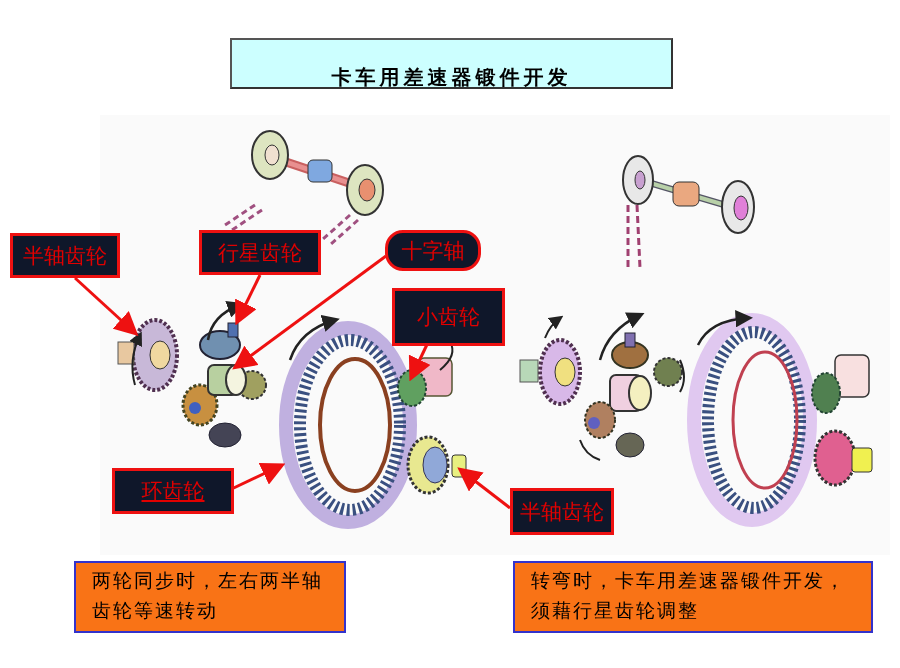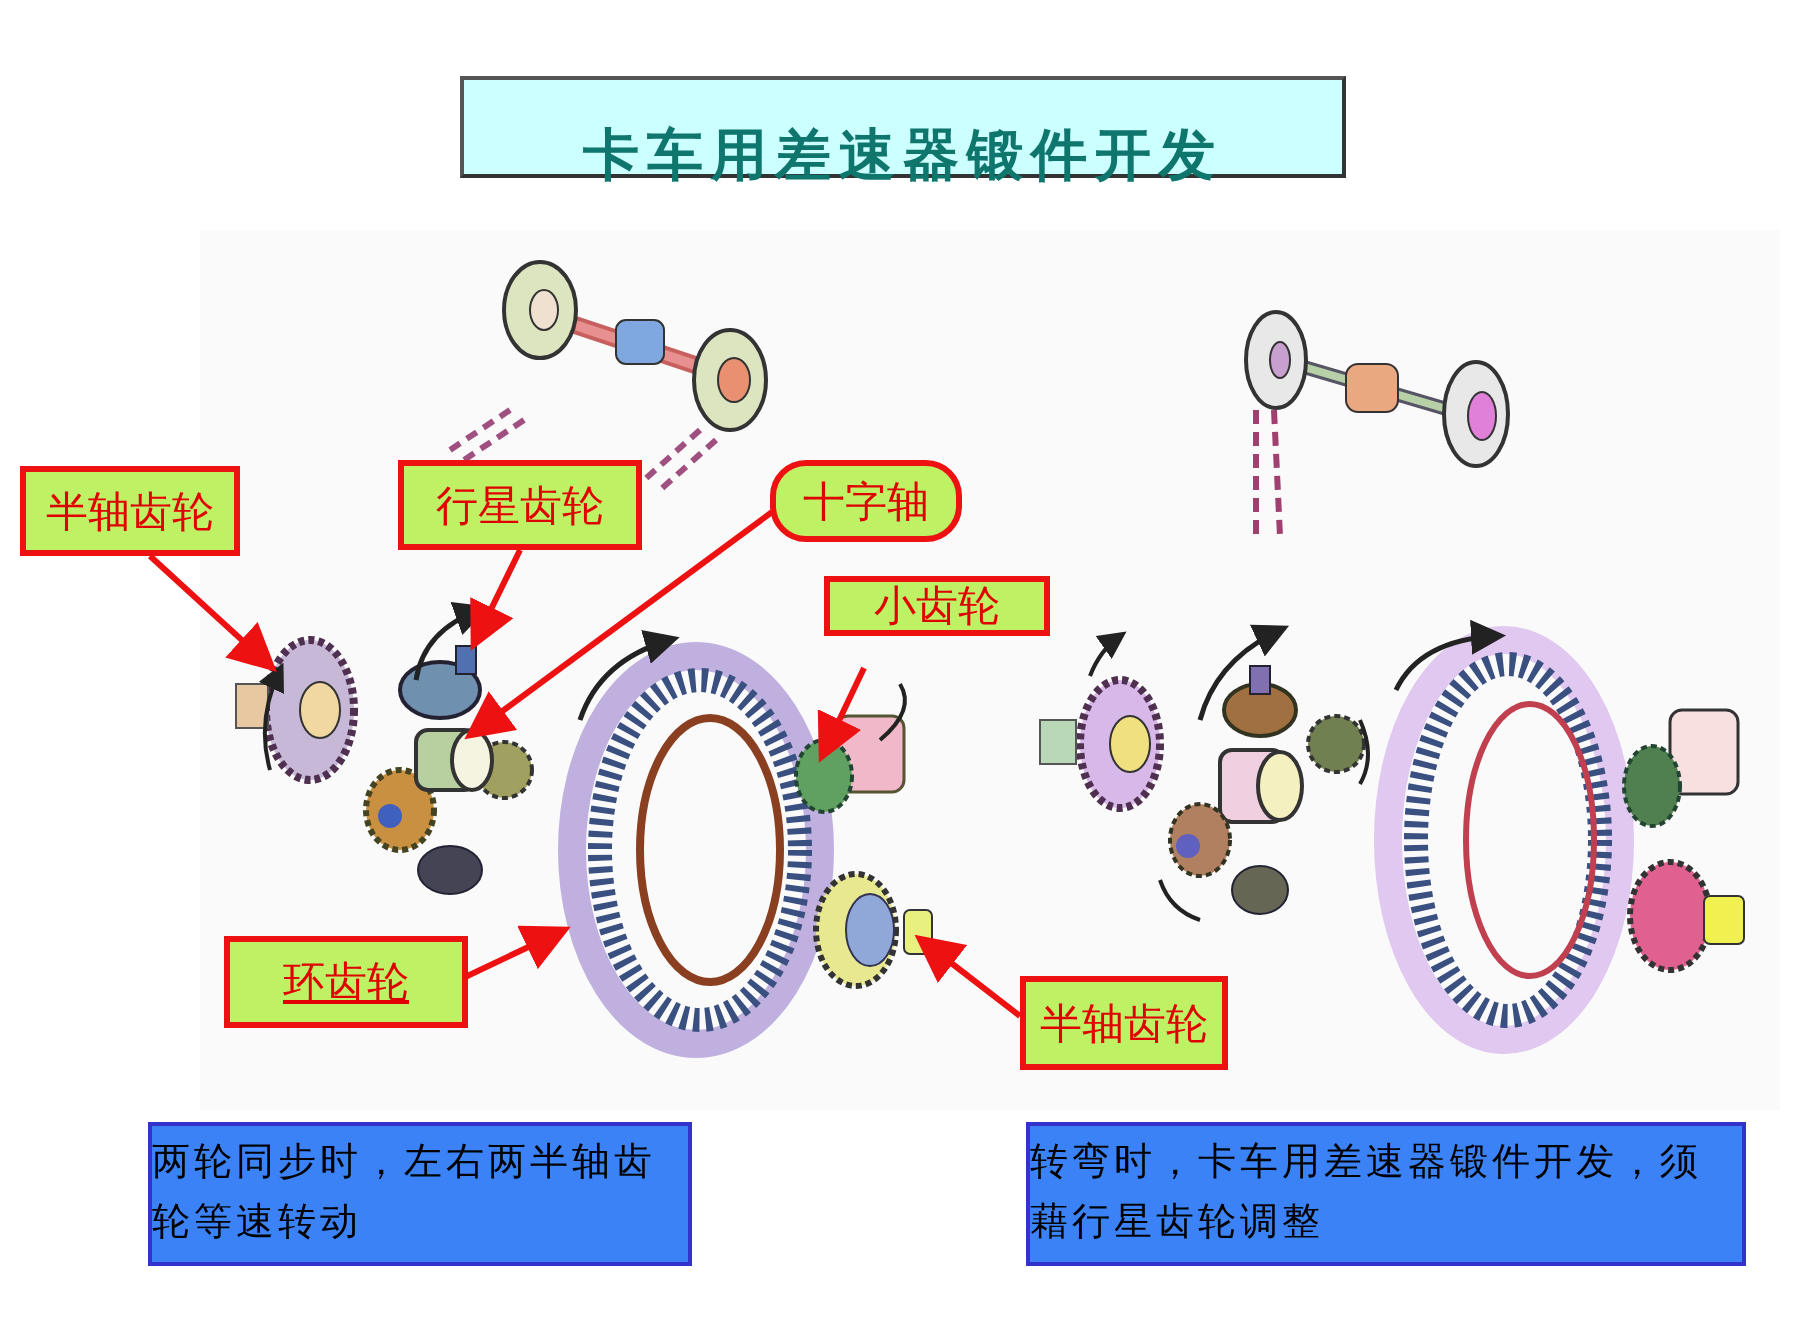--- a/index.html
+++ b/index.html
@@ -1,29 +1,29 @@
 <!DOCTYPE html>
 <html><head>
 <meta charset="utf-8">
 <style>
   html, body { margin:0; padding:0; }
   body { width:900px; height:668px; background:#ffffff; position:relative; overflow:hidden;
          font-family:"DejaVu Sans", sans-serif; }
   .title-box { position:absolute; left:230px; top:38px; width:439px; height:47px;
                background:#ccffff; border:2px solid #555; border-right-color:#333; border-bottom-color:#333;
                display:flex; align-items:center; justify-content:center; }
-  .title-text { font-family:"DejaVu Serif", serif; font-size:28px; font-weight:bold; letter-spacing:4px; color:#0f766e;margin-top:28px; }
+  .title-text { font-family:"DejaVu Serif", serif; font-size:20px; font-weight:bold; letter-spacing:4px; color:#000000;margin-top:28px; }
   .illus { position:absolute; left:100px; top:115px; width:790px; height:440px; background:#fafafa; }
   svg.art { position:absolute; left:0; top:0; }
-  .label { position:absolute; border:3px solid #ee1111; background:#bef264; color:#e00000;
+  .label { position:absolute; border:3px solid #ee1111; background:#0f172a; color:#e00000;
            font-family:"DejaVu Sans", sans-serif; font-size:21px; display:flex; align-items:center;
            justify-content:center; box-sizing:border-box; }
-  .note { position:absolute; border:2px solid #3333cc; background:#3b82f6; box-sizing:border-box;
+  .note { position:absolute; border:2px solid #3333cc; background:#f97316; box-sizing:border-box;
           font-family:Liberation Mono, monospace; font-size:19px; line-height:30px; color:#000;
-          padding:4px 0; letter-spacing:2px; }
+          padding:4px 16px; letter-spacing:2px; }
 </style>
 </head>
 <body>
 
 <div class="title-box">
   <span class="title-text">卡车用差速器锻件开发</span>
 </div>
 
 <div class="illus"></div>
 
@@ -133,21 +133,21 @@
 
 <div class="label" style="left:10px; top:233px; width:110px; height:45px;">
   <span>半轴齿轮</span>
 </div>
 <div class="label" style="left:199px; top:230px; width:122px; height:45px;">
   <span>行星齿轮</span>
 </div>
 <div class="label" style="left:385px; top:230px; width:96px; height:41px;border-radius:18px;">
   <span>十字轴</span>
 </div>
-<div class="label" style="left:412px; top:288px; width:113px; height:30px;">
+<div class="label" style="left:392px; top:288px; width:113px; height:58px;">
   <span>小齿轮</span>
 </div>
 <div class="label" style="left:112px; top:468px; width:122px; height:46px;text-decoration:underline;">
   <span>环齿轮</span>
 </div>
 <div class="label" style="left:510px; top:488px; width:104px; height:47px;">
   <span>半轴齿轮</span>
 </div>
 
 <div class="note" style="left:74px; top:561px; width:272px; height:72px;">

